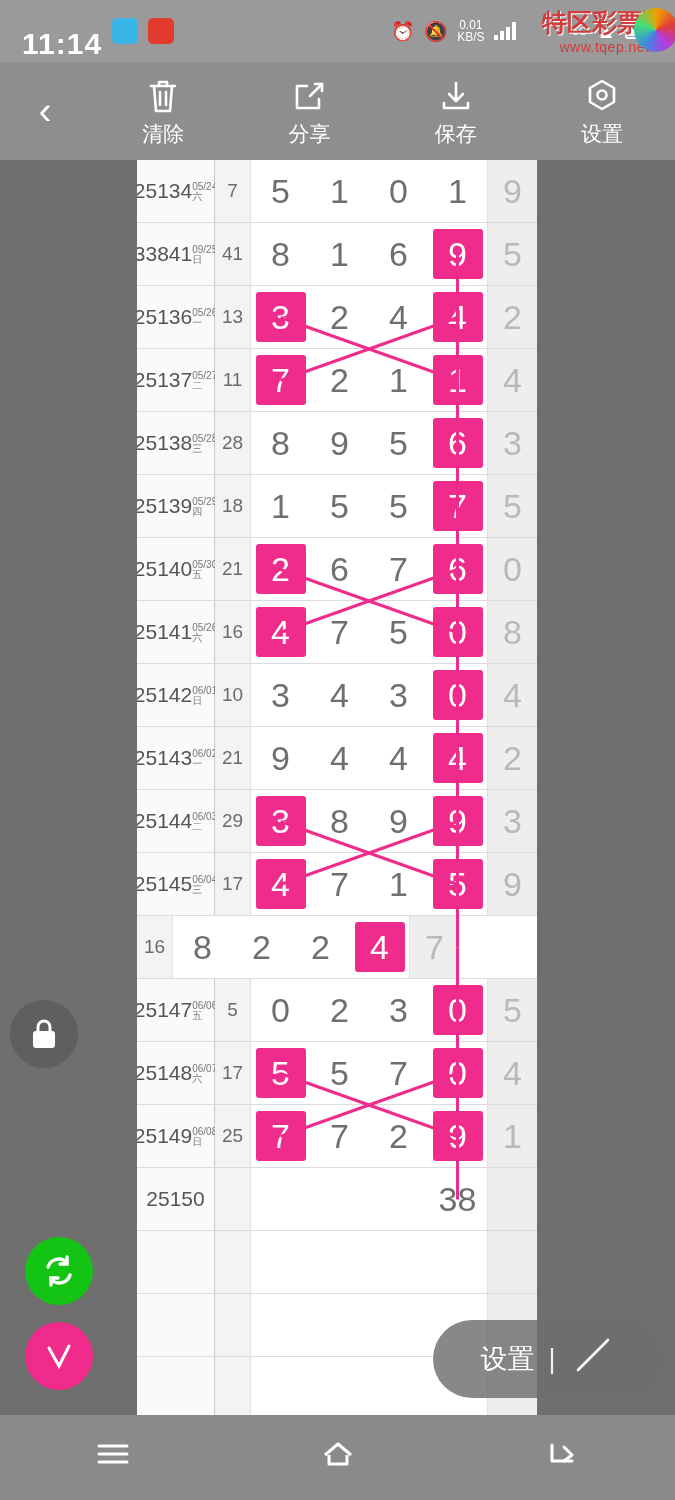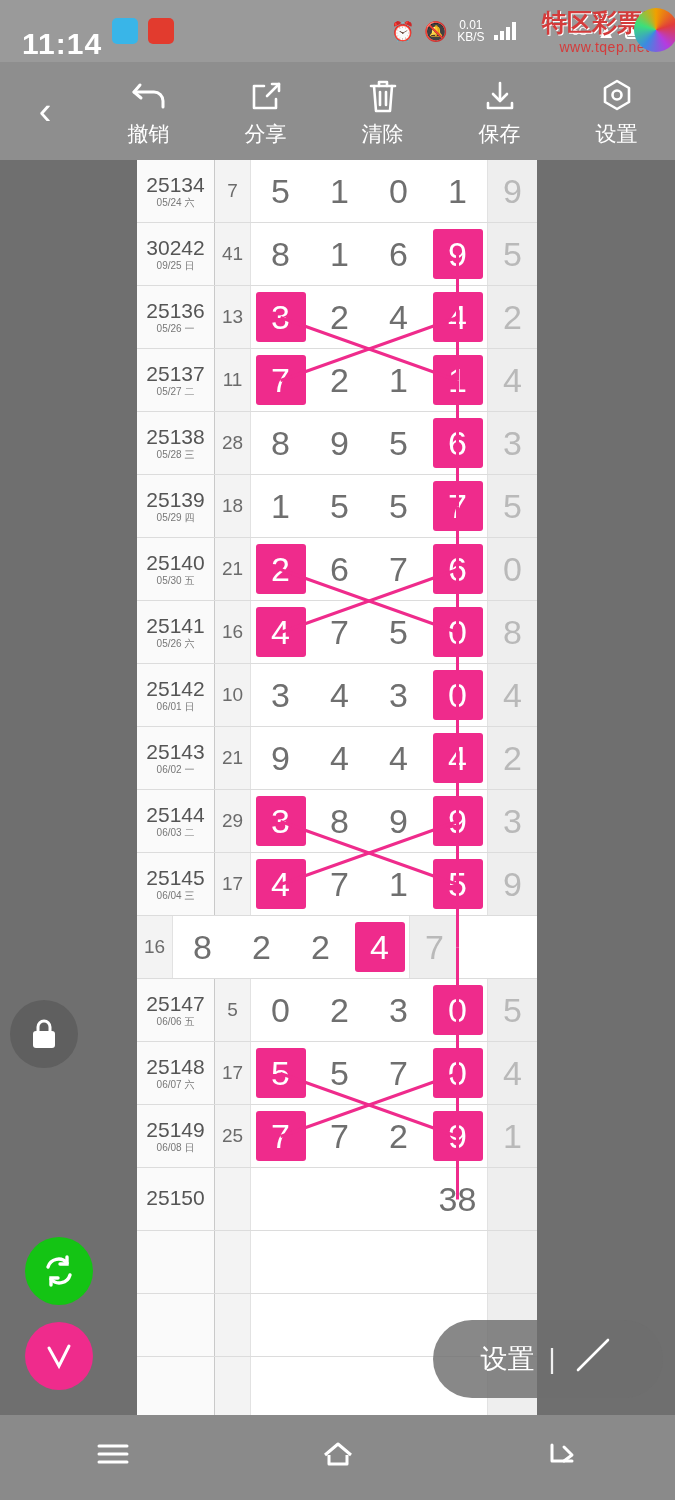--- a/index.html
+++ b/index.html
@@ -59,21 +59,21 @@
   .tb-lbl { font-size: 21px; margin-top: 2px; }
 
   
   .sheet {
     position: absolute; top: 160px; left: 137px; width: 400px; bottom: 85px;
     background: #ffffff; overflow: hidden;
   }
   .row { display: flex; height: 63px; border-bottom: 1px solid #dcdcdc; position: relative; }
   .c-issue {
     width: 78px; border-right: 1px solid #c9c9c9; background: #fafafa;
-    display: flex; flex-direction: column; align-items: center; justify-content: center;
+    display: flex; align-items: center; justify-content: center;
     line-height: 1.05;
   }
   .c-issue .no { font-size: 21px; color: #555; }
   .c-issue .dt { font-size: 10px; color: #777; margin-top: 2px; }
   .c-sum {
     width: 36px; border-right: 1px solid #e2e2e2; background: #f3f3f3;
     display: flex; align-items: center; justify-content: center;
     font-size: 19px; color: #6b6b6b;
   }
   .c-digits { display: flex; width: 236px; }
@@ -154,57 +154,48 @@
     <div class="watermark">
       <span class="wm-circle"></span>
       <div class="wm-text">特区彩票网</div>
       <div class="wm-sub">www.tqep.net</div>
     </div>
   </div>
 
   <div class="toolbar">
     <div class="tb-back">‹</div>
 
-    <div class="tb-item">
-      <div class="tb-ic">
-        <svg width="38" height="34" viewBox="0 0 38 34" fill="none" stroke="#fff" stroke-width="3" stroke-linecap="round" stroke-linejoin="round">
-          <path d="M10 6 L4 13 L11 19"></path>
-            <path d="M4 13 H24 a9 9 0 0 1 9 9 v6"></path>
-        </svg>
-      </div>
-      <div class="tb-lbl">撤销</div>
-    </div>
-
-    <div class="tb-item">
-      <div class="tb-ic">
-        <svg width="34" height="34" viewBox="0 0 34 34" fill="none" stroke="#fff" stroke-width="2.6" stroke-linecap="round" stroke-linejoin="round">
-          <path d="M23 5 H30 V12"></path>
-            <path d="M30 5 L18 17"></path>
-          <path d="M27 20 V29 H5 V7 H15"></path>
-        </svg>
-      </div>
-      <div class="tb-lbl">分享</div>
-    </div>
 
     <div class="tb-item">
       <div class="tb-ic">
         <svg width="32" height="36" viewBox="0 0 32 36" fill="none" stroke="#fff" stroke-width="2.6" stroke-linecap="round" stroke-linejoin="round">
           <path d="M4 8 H28"></path>
             <path d="M12 8 V4 H20 V8"></path>
             <path d="M7 8 L9 33 H23 L25 8"></path>
           <path d="M13 14 V27"></path>
             <path d="M19 14 V27"></path>
         </svg>
       </div>
       <div class="tb-lbl">清除</div>
     </div>
 
     <div class="tb-item">
       <div class="tb-ic">
         <svg width="34" height="34" viewBox="0 0 34 34" fill="none" stroke="#fff" stroke-width="2.6" stroke-linecap="round" stroke-linejoin="round">
+          <path d="M23 5 H30 V12"></path>
+            <path d="M30 5 L18 17"></path>
+          <path d="M27 20 V29 H5 V7 H15"></path>
+        </svg>
+      </div>
+      <div class="tb-lbl">分享</div>
+    </div>
+
+    <div class="tb-item">
+      <div class="tb-ic">
+        <svg width="34" height="34" viewBox="0 0 34 34" fill="none" stroke="#fff" stroke-width="2.6" stroke-linecap="round" stroke-linejoin="round">
           <path d="M17 4 V21"></path>
             <path d="M10 15 L17 22 L24 15"></path>
           <path d="M5 24 V29 H29 V24"></path>
         </svg>
       </div>
       <div class="tb-lbl">保存</div>
     </div>
 
     <div class="tb-item">
       <div class="tb-ic">
@@ -239,21 +230,21 @@
               <div class="bx">0</div>
             </div>
             <div class="cell">
               <div class="bx">1</div>
             </div>
           </div>
           <div class="c-tail">9</div>
         </div>
         <div class="row">
           <div class="c-issue">
-            <div class="no">30242</div>
+            <div class="no">33841</div>
             <div class="dt">09/25 日</div>
           </div>
           <div class="c-sum">41</div>
           <div class="c-digits">
             <div class="cell">
               <div class="bx">8</div>
             </div>
             <div class="cell">
               <div class="bx">1</div>
             </div>

